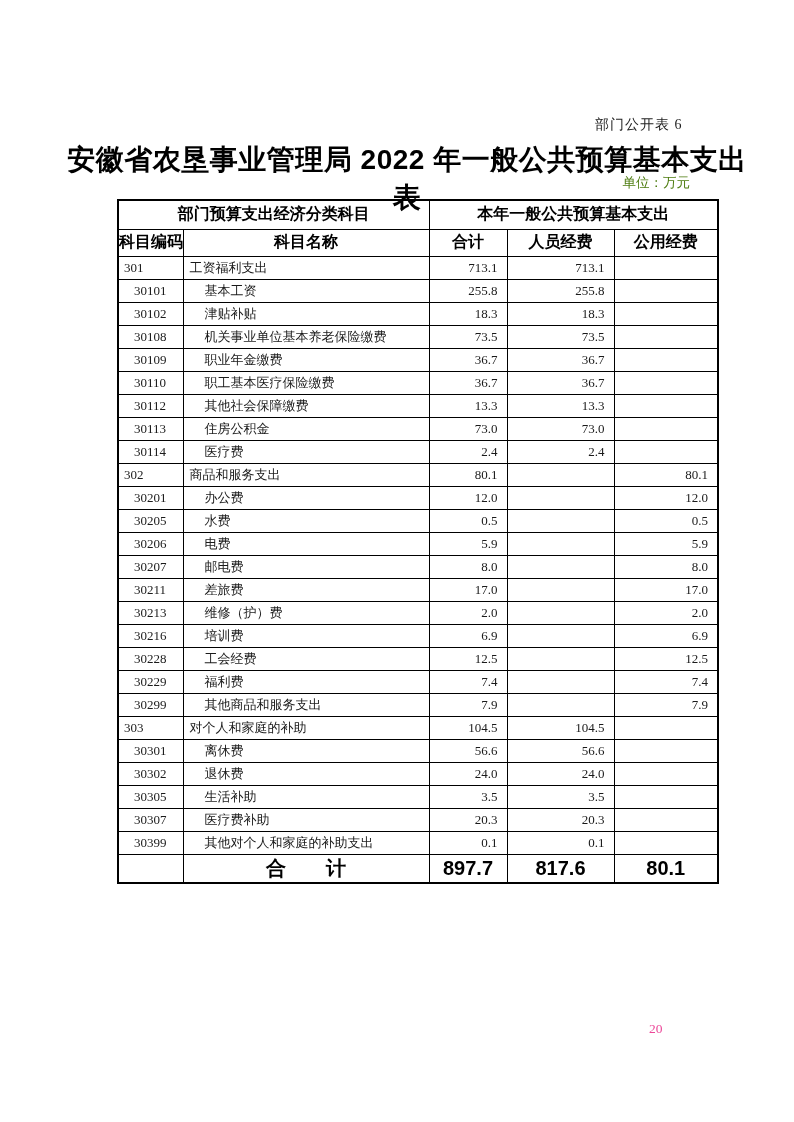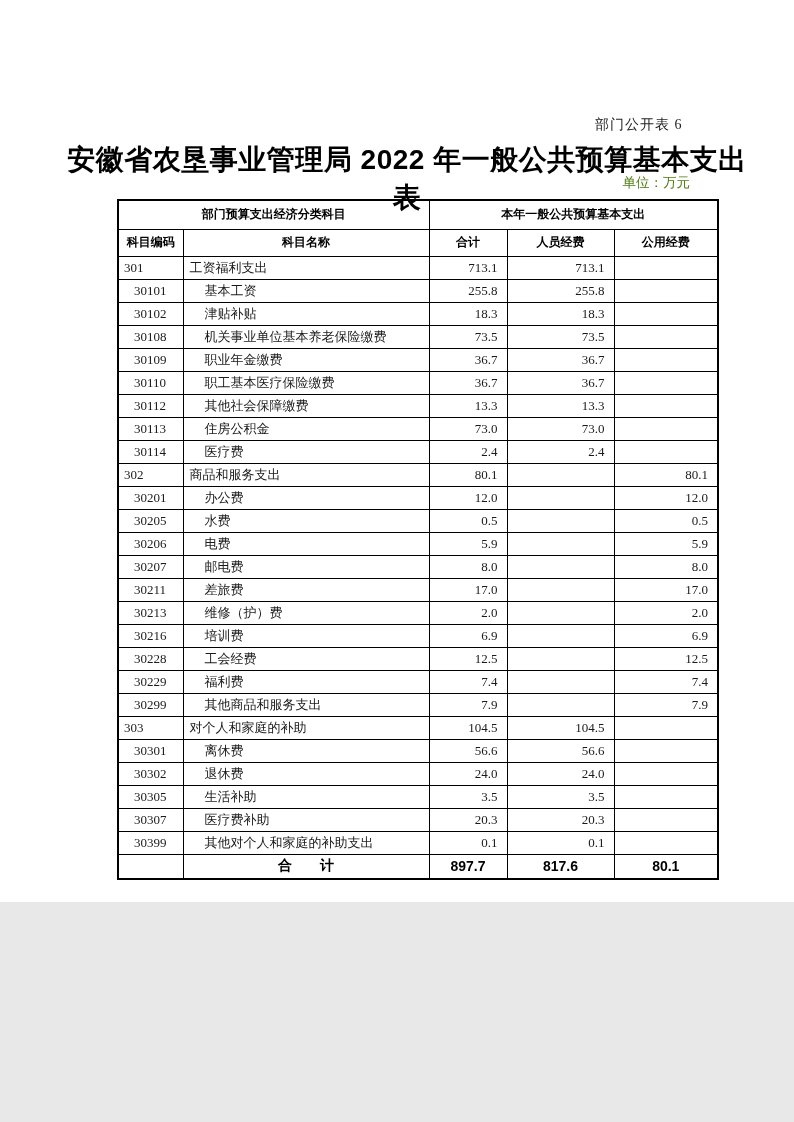--- a/index.html
+++ b/index.html
@@ -2,21 +2,21 @@
 <html><head>
 <meta charset="utf-8">
 <style>
   * { margin: 0; padding: 0; box-sizing: border-box; }
   html, body { background: #e8e8e8; }
   body { font-family: "Liberation Serif", serif; color: #111; }
 
   .sheet {
     position: relative;
     width: 794px;
-    height: 902px;
+    height: 1122px;
     margin: 0 auto;
     background: #ffffff;
     overflow: hidden;
   }
 
   .sheet-label {
     position: absolute;
     top: 116px;
     left: 595px;
     font-size: 14px;
@@ -58,41 +58,41 @@
   table.budget { border: 2.5px solid #000; }
   table.budget th, table.budget td {
     border: 1px solid #000;
     overflow: hidden;
     white-space: nowrap;
   }
 
   thead th {
     font-family: "Liberation Sans", sans-serif;
     font-weight: bold;
-    font-size: 12px;
+    font-size: 16px;
     text-align: center;
     color: #000;
   }
   thead tr.group-row th { height: 29px; }
   thead tr.col-row th { height: 27px; }
 
   tbody td { height: 23px; font-size: 13px; color: #1a1a1a; }
   tbody td.c-code  { text-align: left; padding-left: 5px; }
   tbody tr.lvl2 td.c-code { padding-left: 15px; }
   tbody td.c-name  { text-align: left; padding-left: 6px; }
   tbody tr.lvl2 td.c-name { padding-left: 21px; }
   tbody td.c-total, tbody td.c-personnel, tbody td.c-public {
     text-align: right; padding-right: 9px;
   }
 
   tfoot td {
     height: 25px;
     font-family: "Liberation Sans", sans-serif;
     font-weight: bold;
-    font-size: 14px;
+    font-size: 20px;
     color: #000;
     text-align: center;
   }
 
   .page-number {
     position: absolute;
     top: 1021px;
     left: 649px;
     font-size: 13.5px;
     color: #ec4899;

